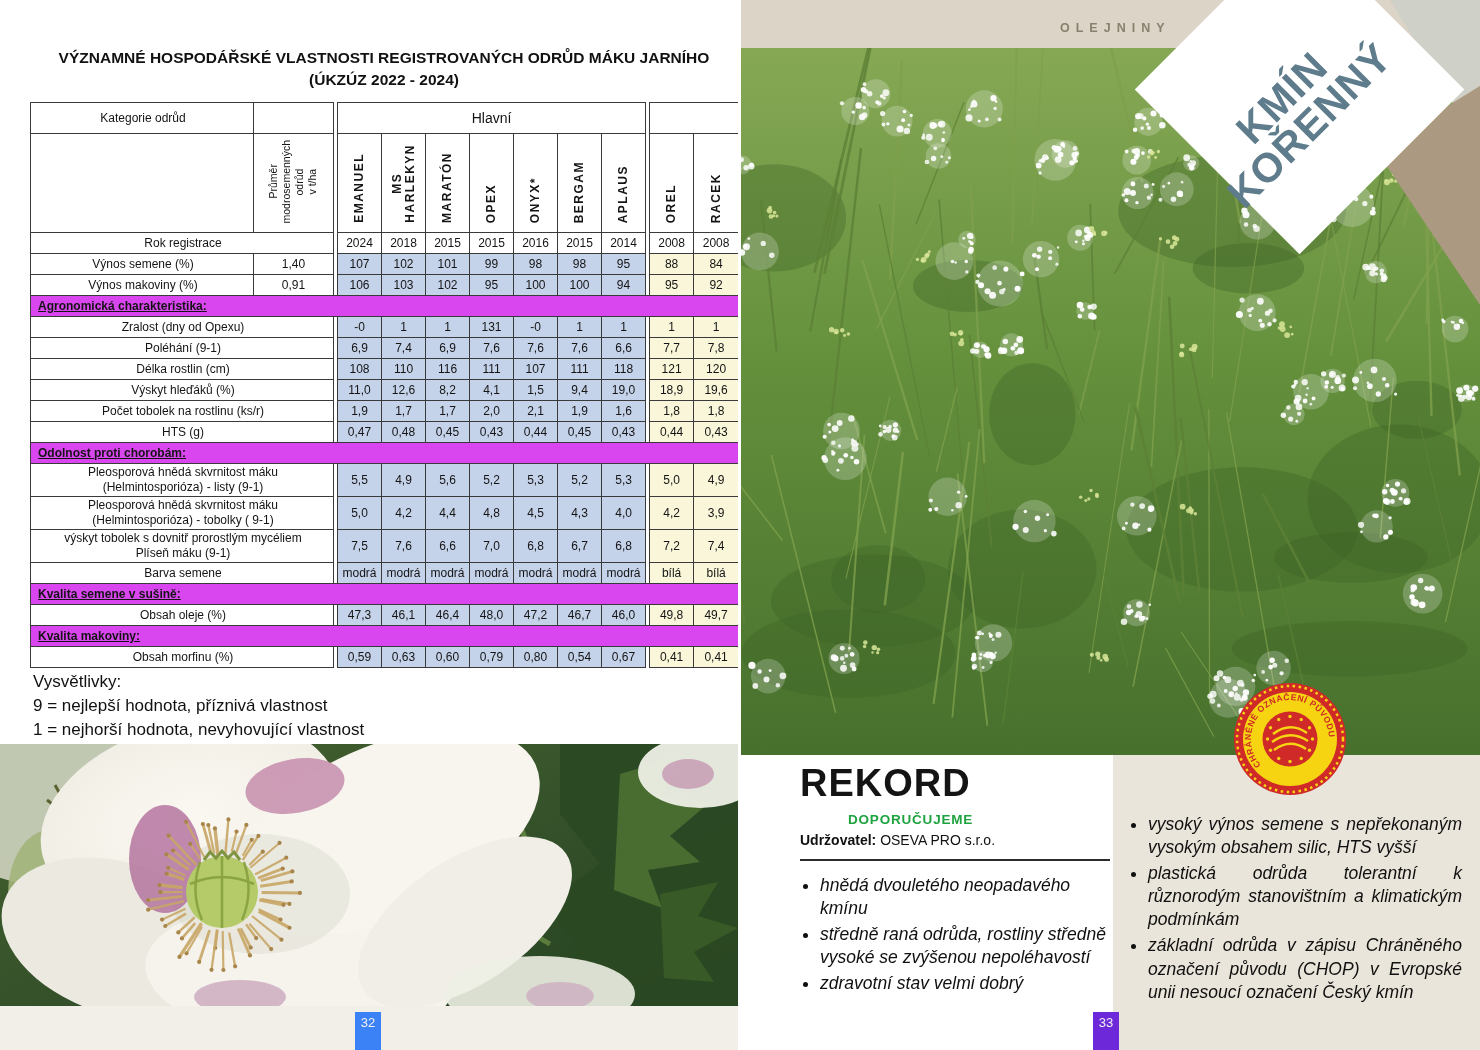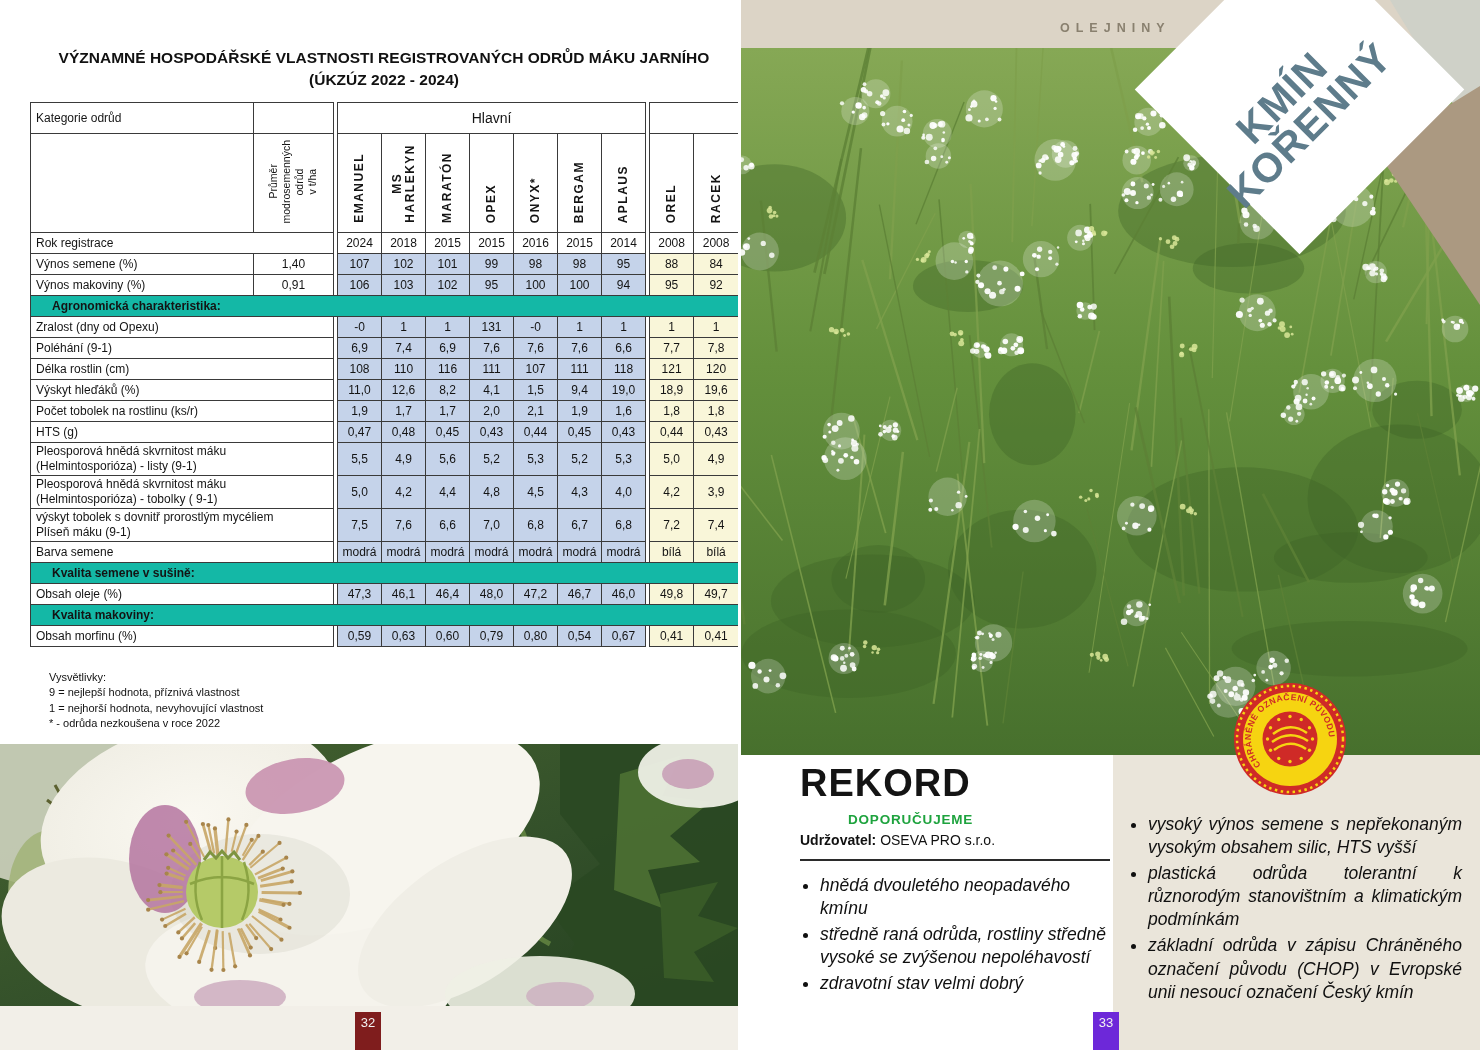--- a/index.html
+++ b/index.html
@@ -5,41 +5,41 @@
   html,body{margin:0;padding:0;background:#ffffff;}
   .spread{position:relative;width:1480px;height:1050px;overflow:hidden;background:#ffffff;
           font-family:"Liberation Sans",sans-serif;color:#1a1a1a;}
 
   
   .left-title{position:absolute;left:30px;top:47px;width:708px;text-align:center;
               font-weight:bold;font-size:15.5px;line-height:1.45;color:#111;}
   .poppy-table{position:absolute;left:30px;top:102px;border-collapse:collapse;table-layout:fixed;
                width:708px;font-size:12px;color:#141414;}
   .poppy-table td{border:1px solid #3a3a3a;padding:1px 3px;height:18px;overflow:hidden;}
-  .poppy-table .lbl{text-align:left;padding-left:5px;white-space:pre-line;line-height:1.25;}
+  .poppy-table .lbl{text-align:center;padding-left:5px;white-space:pre-line;line-height:1.25;}
   .poppy-table .avg{text-align:center;}
   .poppy-table .blue{background:#c5d3ea;text-align:center;}
   .poppy-table .yellow{background:#f9f6d9;text-align:center;}
   .poppy-table .yr{background:#ffffff;text-align:center;}
-  .poppy-table .sec{background:#14b8a6;font-weight:bold;padding-left:21px;}
+  .poppy-table .sec{background:#d946ef;font-weight:bold;padding-left:7px;text-decoration:underline;}
   .poppy-table .gap{border-top:none;border-bottom:none;background:#fff;padding:0;}
   .poppy-table .h1row td{height:28px;}
   .poppy-table .h2row td{height:96px;}
   .poppy-table .grp{text-align:center;font-size:14px;}
   .vh{vertical-align:bottom;text-align:center;}
   .vert{display:inline-block;writing-mode:vertical-rl;transform:rotate(180deg);
         margin:0 auto 5px;font-weight:bold;font-size:12px;letter-spacing:1.5px;
         white-space:pre-line;line-height:1.05;}
   .vert.avg-h{font-weight:normal;font-size:10.5px;letter-spacing:0;line-height:1.25;}
-  .legend{position:absolute;left:33px;top:670px;font-size:11px;line-height:1.4;color:#111;margin-left:16px;}
+  .legend{position:absolute;left:33px;top:670px;font-size:17px;line-height:1.4;color:#111;}
   .poppy-photo{position:absolute;left:0;top:744px;width:738px;height:262px;}
   .left-strip{position:absolute;left:0;top:1006px;width:740px;height:44px;background:#f2efe8;}
   .pagenum{position:absolute;width:26px;height:38px;top:1012px;color:#f2f2f2;font-size:13px;
            display:flex;justify-content:center;align-items:flex-start;padding-top:3px;box-sizing:border-box;}
-  .pagenum.left{left:355px;background:#7f1d1d;}
+  .pagenum.left{left:355px;background:#3b82f6;}
   .pagenum.right{left:1093px;background:#6d28d9;}
 
   
   .gutter{position:absolute;left:738px;top:0;width:3px;height:1050px;background:#fff;z-index:6;}
   .band{position:absolute;left:741px;top:0;width:739px;height:48px;background:#dcd4c6;z-index:1;}
   .olejniny{position:absolute;left:1060px;top:21px;font-size:12.5px;font-weight:bold;
             letter-spacing:6px;color:#89806f;z-index:2;}
   .caraway-photo{position:absolute;left:741px;top:48px;width:739px;height:707px;z-index:1;}
   .corner-deco{position:absolute;left:1340px;top:0;width:140px;height:320px;z-index:2;}
   .diamond{position:absolute;left:1183px;top:-27px;width:233px;height:233px;background:#ffffff;
@@ -240,20 +240,23 @@
           <td class="blue">0,47</td>
           <td class="blue">0,48</td>
           <td class="blue">0,45</td>
           <td class="blue">0,43</td>
           <td class="blue">0,44</td>
           <td class="blue">0,45</td>
           <td class="blue">0,43</td>
           <td class="gap"></td>
           <td class="yellow">0,44</td>
           <td class="yellow">0,43</td>
+        </tr>
+        <tr>
+          <td class="sec" colspan="13">Odolnost proti chorobám:</td>
         </tr>
         <tr>
           <td class="lbl" colspan="2">Pleosporová hnědá skvrnitost máku
 (Helmintosporióza) - listy (9-1)</td>
           <td class="gap"></td>
           <td class="blue">5,5</td>
           <td class="blue">4,9</td>
           <td class="blue">5,6</td>
           <td class="blue">5,2</td>
           <td class="blue">5,3</td>

